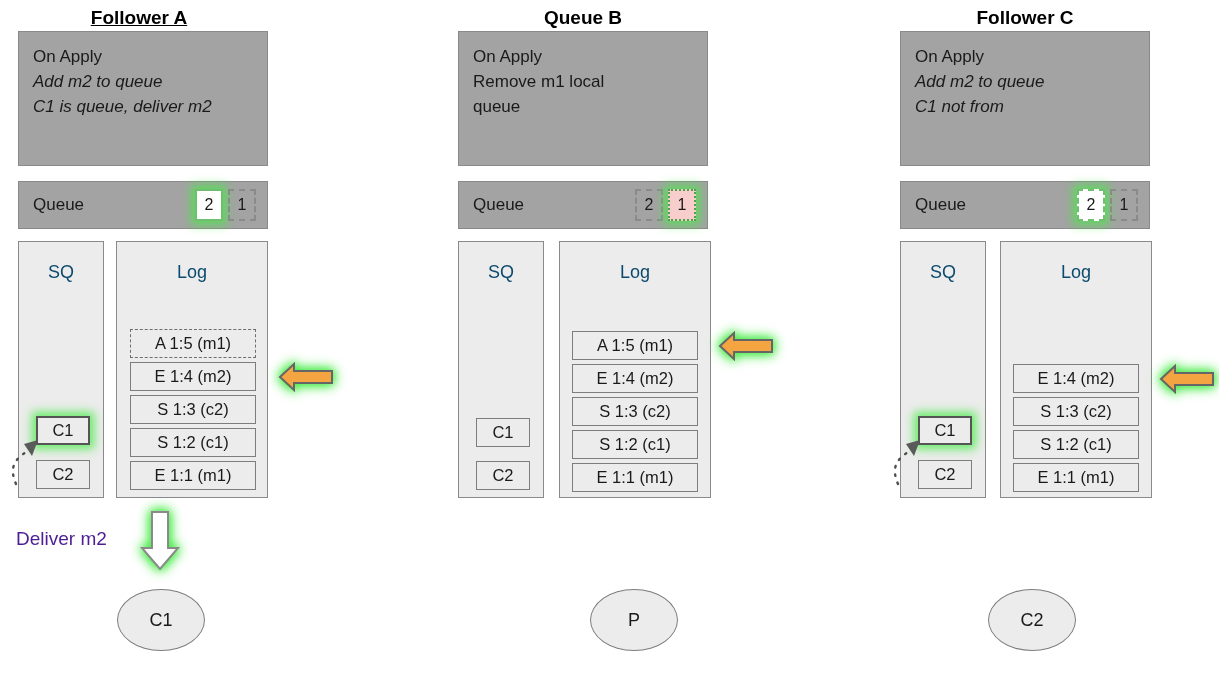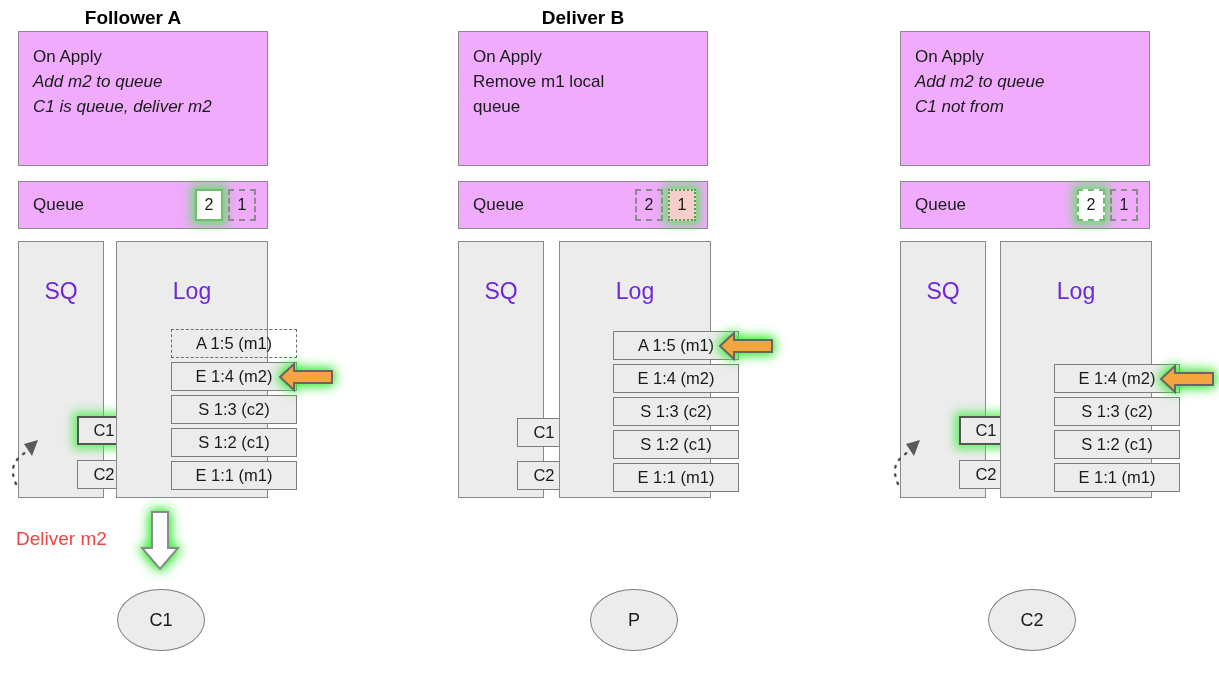--- a/index.html
+++ b/index.html
@@ -21,21 +21,21 @@
     font-size:19px;
     font-weight:bold;
     color:#000000;
     text-align:center;
     white-space:nowrap;
   }
 
   .panel{
     position:absolute;
     box-sizing:border-box;
-    background:#f0abfc;
+    background:#a3a3a3;
     border:1.6px solid #8a8a8a;
   }
 
   .onapply{
     padding:12px 14px 0 14px;
     line-height:25px;
     font-size:17px;
     color:#1a1a1a;
   }
   .onapply .it{font-style:italic;}
@@ -79,75 +79,73 @@
   .colbox{
     position:absolute;
     box-sizing:border-box;
     background:#ececec;
     border:1.6px solid #8a8a8a;
   }
   .colbox .hdr{
     position:absolute;
     top:20px;left:0;right:0;
     text-align:center;
-    font-size:23px;
-    color:#6d28d9;
-    margin-top:16px;
+    font-size:18px;
+    color:#0c4a6e;
   }
 
   .entry{
     position:absolute;
     box-sizing:border-box;
     height:29px;
     display:flex;align-items:center;justify-content:center;
     font-size:16.5px;
     color:#1a1a1a;
     background:#ececec;
     border:1.6px solid #7d7d7d;
     white-space:nowrap;
-    margin-left:41px;
   }
   .entry.dashed{border:1.6px dashed #6e6e6e;background:transparent;}
   .entry.glow{box-shadow:0 0 9px 4px rgba(70,235,70,.8);}
 
   
   .leftarrow{
     position:absolute;
     filter:drop-shadow(0 0 6px rgba(60,235,60,.95)) drop-shadow(0 0 4px rgba(60,235,60,.8));
   }
   .downarrow{
     position:absolute;
     filter:drop-shadow(0 0 6px rgba(60,235,60,.95)) drop-shadow(0 0 4px rgba(60,235,60,.8));
   }
   .dotline{position:absolute;}
 
   .deliver-label{
     position:absolute;
     font-size:19px;
-    color:#ef4444;
+    color:#4c1d95;
     white-space:nowrap;
   }
 
   .node-ellipse{
     position:absolute;
     box-sizing:border-box;
     width:88px;height:62px;
     border-radius:50%;
     background:#ececec;
     border:1.6px solid #7d7d7d;
     display:flex;align-items:center;justify-content:center;
     font-size:18px;color:#1a1a1a;
   }
 </style>
 </head>
 <body>
 
 <div id="canvas">
 
-  <div class="col-title" style="left:8px;top:7px;width:250px;">Follower A</div>
+  <div class="col-title" style="left:14px;top:7px;width:250px;text-decoration:underline;">Follower A</div>
 
   <div class="panel onapply" style="left:18px;top:31px;width:250px;height:135px;">
     <div>On Apply</div>
     <div class="it">Add m2 to queue</div>
     <div class="it">C1 is queue, deliver m2</div>
   </div>
 
   <div class="panel queue-panel" style="left:18px;top:181px;width:250px;height:48px;">
     <div class="queue-label">Queue</div>
     <div class="qslots">
@@ -180,21 +178,21 @@
     <polygon points="2,15 16,2 16,9 54,9 54,21 16,21 16,28" fill="#f5a442" stroke="#666666" stroke-width="2" stroke-linejoin="miter"></polygon>
   </svg>
 
   <div class="deliver-label" style="left:16px;top:528px;">Deliver m2</div>
   <svg class="downarrow" style="left:138px;top:510px;" width="44" height="62" viewBox="0 0 44 62">
     <polygon points="14,2 30,2 30,38 40,38 22,59 4,38 14,38" fill="#ffffff" stroke="#8a8a8a" stroke-width="2" stroke-linejoin="miter"></polygon>
   </svg>
 
   <div class="node-ellipse" style="left:117px;top:589px;">C1</div>
 
-  <div class="col-title" style="left:458px;top:7px;width:250px;">Deliver B</div>
+  <div class="col-title" style="left:458px;top:7px;width:250px;">Queue B</div>
 
   <div class="panel onapply" style="left:458px;top:31px;width:250px;height:135px;">
     <div>On Apply</div>
     <div>Remove m1 local</div>
     <div>queue</div>
   </div>
 
   <div class="panel queue-panel" style="left:458px;top:181px;width:250px;height:48px;">
     <div class="queue-label">Queue</div>
     <div class="qslots">
@@ -217,20 +215,21 @@
   <div class="entry" style="left:572px;top:397px;width:126px;">S 1:3 (c2)</div>
   <div class="entry" style="left:572px;top:430px;width:126px;">S 1:2 (c1)</div>
   <div class="entry" style="left:572px;top:463px;width:126px;">E 1:1 (m1)</div>
 
   <svg class="leftarrow" style="left:718px;top:331px;" width="56" height="30" viewBox="0 0 56 30">
     <polygon points="2,15 16,2 16,9 54,9 54,21 16,21 16,28" fill="#f5a442" stroke="#666666" stroke-width="2" stroke-linejoin="miter"></polygon>
   </svg>
 
   <div class="node-ellipse" style="left:590px;top:589px;">P</div>
 
+  <div class="col-title" style="left:900px;top:7px;width:250px;">Follower C</div>
 
   <div class="panel onapply" style="left:900px;top:31px;width:250px;height:135px;">
     <div>On Apply</div>
     <div class="it">Add m2 to queue</div>
     <div class="it">C1 not from</div>
   </div>
 
   <div class="panel queue-panel" style="left:900px;top:181px;width:250px;height:48px;">
     <div class="queue-label">Queue</div>
     <div class="qslots">

